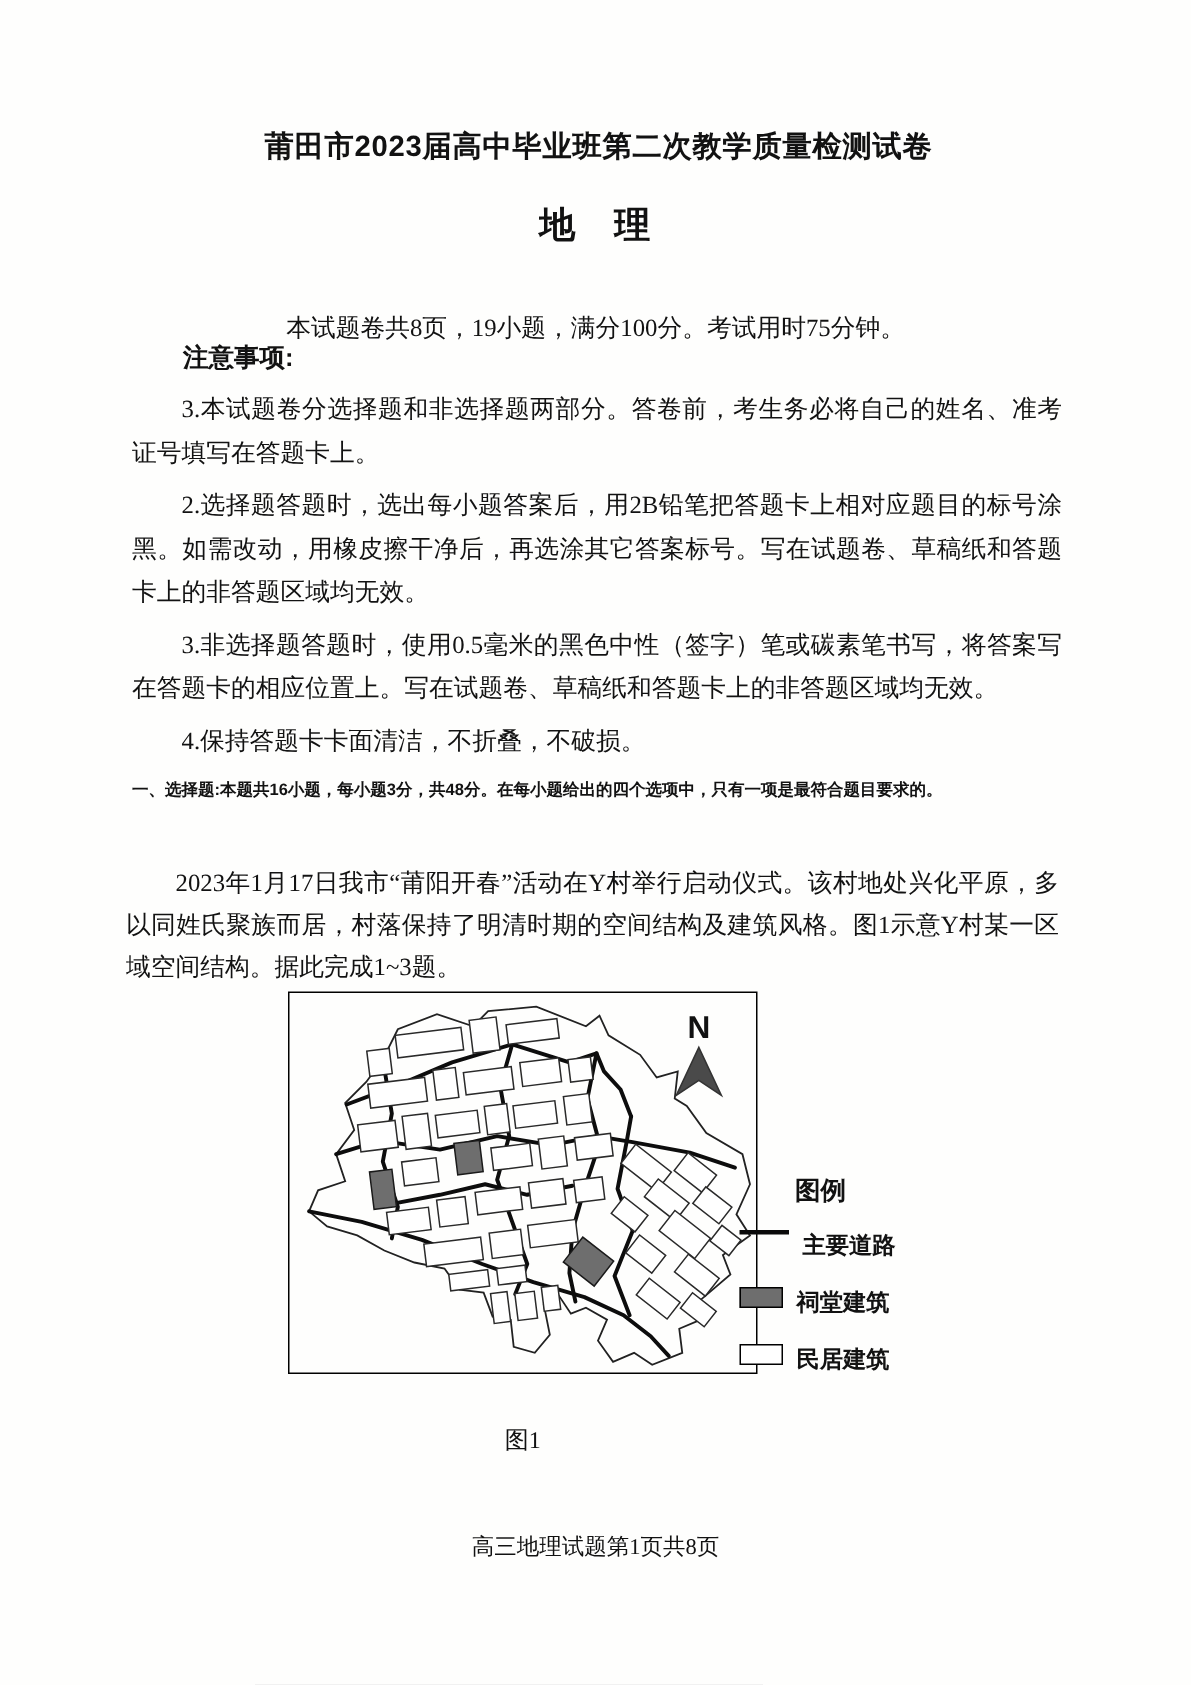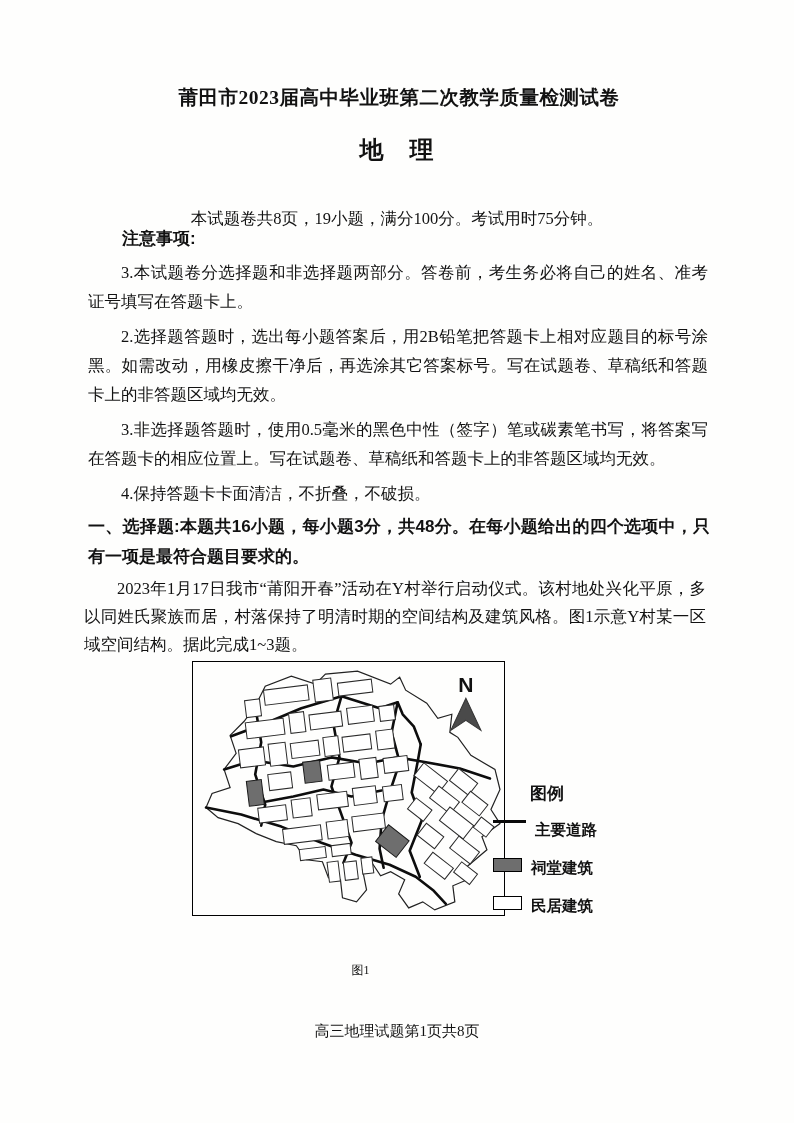--- a/index.html
+++ b/index.html
@@ -3,21 +3,21 @@
 <meta charset="utf-8">
 <style>
   html,body { margin:0; padding:0; background:#e8e8e8; }
   .page {
     position:relative; width:794px; height:1123px; margin:0 auto;
     background:#fefefd; color:#121212; overflow:hidden;
     font-family:"Liberation Serif","DejaVu Serif",serif;
   }
   .doc-title {
     position:absolute; top:84px; left:4px; right:0; text-align:center;
-    font-family:Liberation Serif, serif;
+    font-family:Liberation Sans, sans-serif;
     font-weight:bold; font-size:19.5px; letter-spacing:0.5px; margin:0;
   }
   .doc-subject {
     position:absolute; top:134px; left:0; right:0; text-align:center;
     font-family:"Liberation Sans","DejaVu Sans",sans-serif;
     font-weight:bold; font-size:24px; letter-spacing:1px; margin:0;
   }
   .exam-info {
     position:absolute; top:208px; left:0; right:0; text-align:center;
     font-size:16.5px; margin:0;
@@ -28,21 +28,21 @@
   }
   .notice-heading {
     font-family:"Liberation Sans","DejaVu Sans",sans-serif;
     font-weight:bold; font-size:17px; line-height:26px;
     margin:0 0 5px 26px; text-align:left;
   }
   .notice p { margin:0 0 6px; text-indent:2em; }
   .section-heading {
     position:absolute; top:512px; left:88px; width:622px;
     font-family:"Liberation Sans","DejaVu Sans",sans-serif;
-    font-weight:bold; font-size:17px; line-height:30px;
+    font-weight:bold; font-size:11px; line-height:30px;
     text-align:justify; margin:0;
   }
   .question-intro {
     position:absolute; top:575px; left:84px; width:622px;
     font-size:16.5px; line-height:28px; text-align:justify;
     text-indent:2em; margin:0;
   }
   .map-frame {
     position:absolute; top:661px; left:192px; width:313px; height:255px;
     border:1.5px solid #000; box-sizing:border-box; background:#fefefd;
@@ -55,21 +55,21 @@
   .legend-title {
     font-weight:bold; font-size:17px; margin:0 0 15px 37px;
   }
   .legend-item { display:flex; margin-bottom:17px; }
   .sym-road   { width:33px; height:3px;  background:#0a0a0a; flex:none; }
   .sym-hall   { width:27px; height:12px; background:#6e6e6e; border:1.2px solid #000; flex:none; }
   .sym-res    { width:27px; height:12px; background:#fff;    border:1.2px solid #000; flex:none; }
   .legend-label { margin-left:9px; font-weight:bold; font-size:15.5px; white-space:nowrap; }
   .fig-caption {
     position:absolute; top:950px; left:192px; width:313px;
-    text-align:center; font-size:12px; margin:12px;
+    text-align:center; font-size:16px; margin:0;
   }
   .page-footer {
     position:absolute; top:1022px; left:0; right:0;
     text-align:center; font-size:15px; margin:0;
   }
 </style>
 </head>
 <body>
 
 <div class="page">

